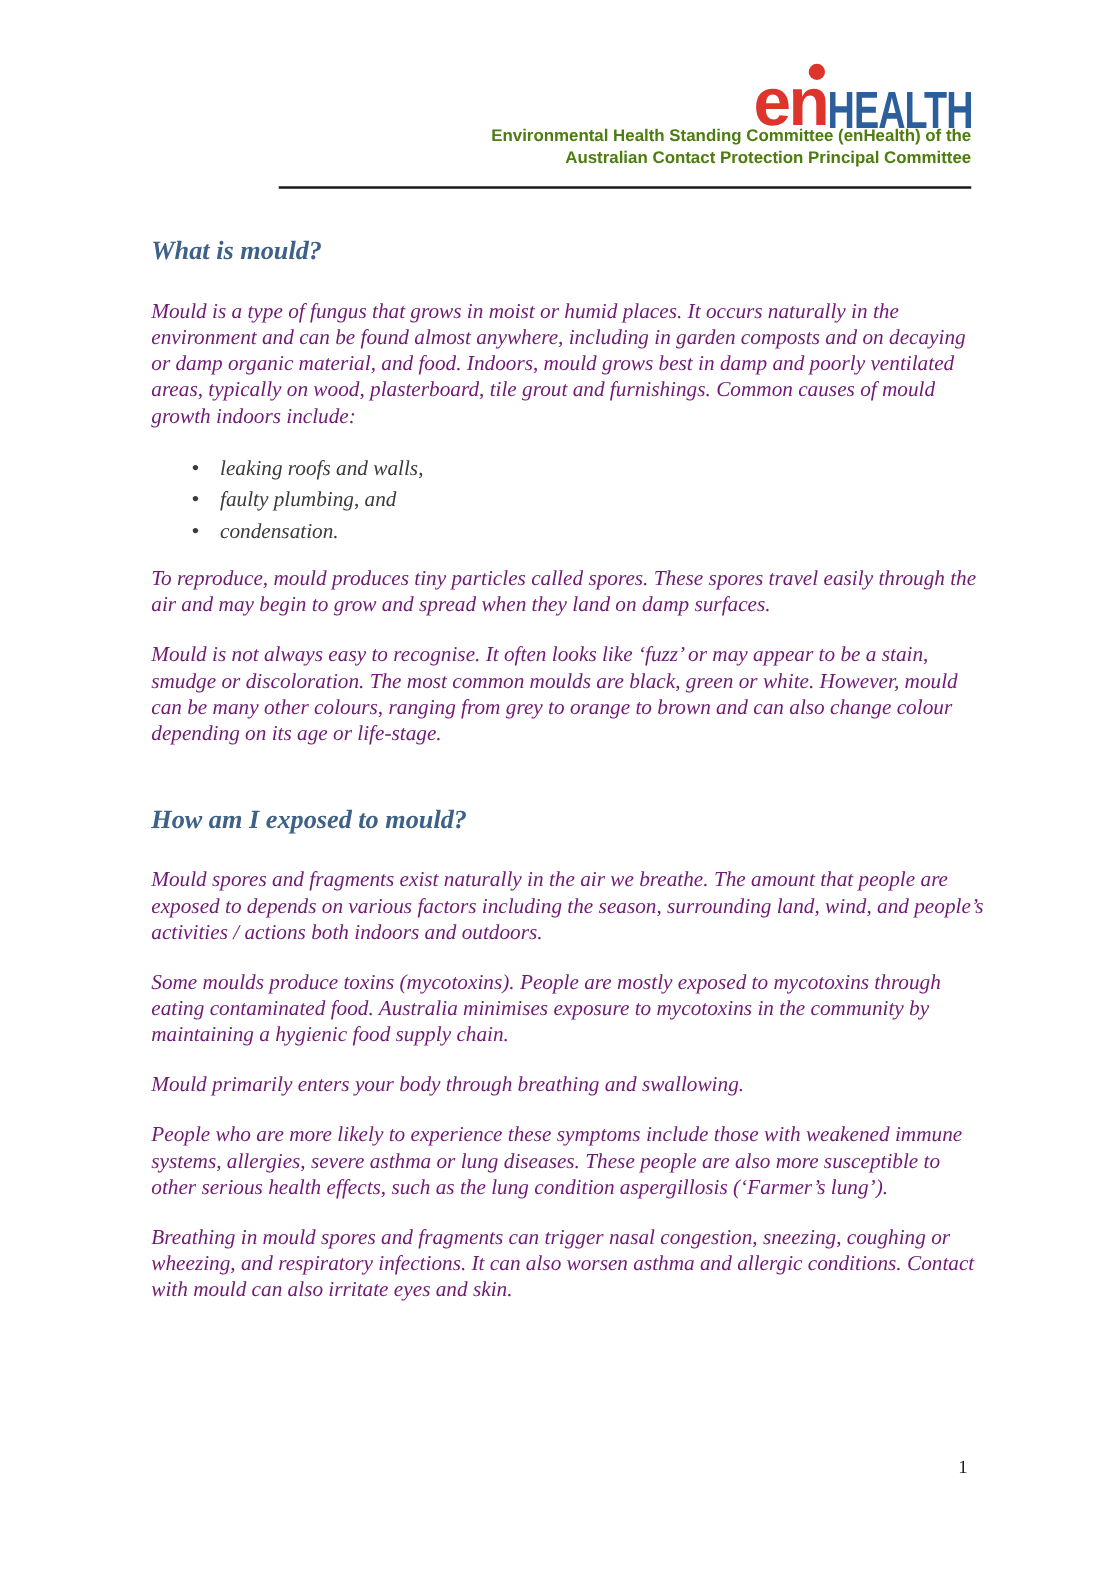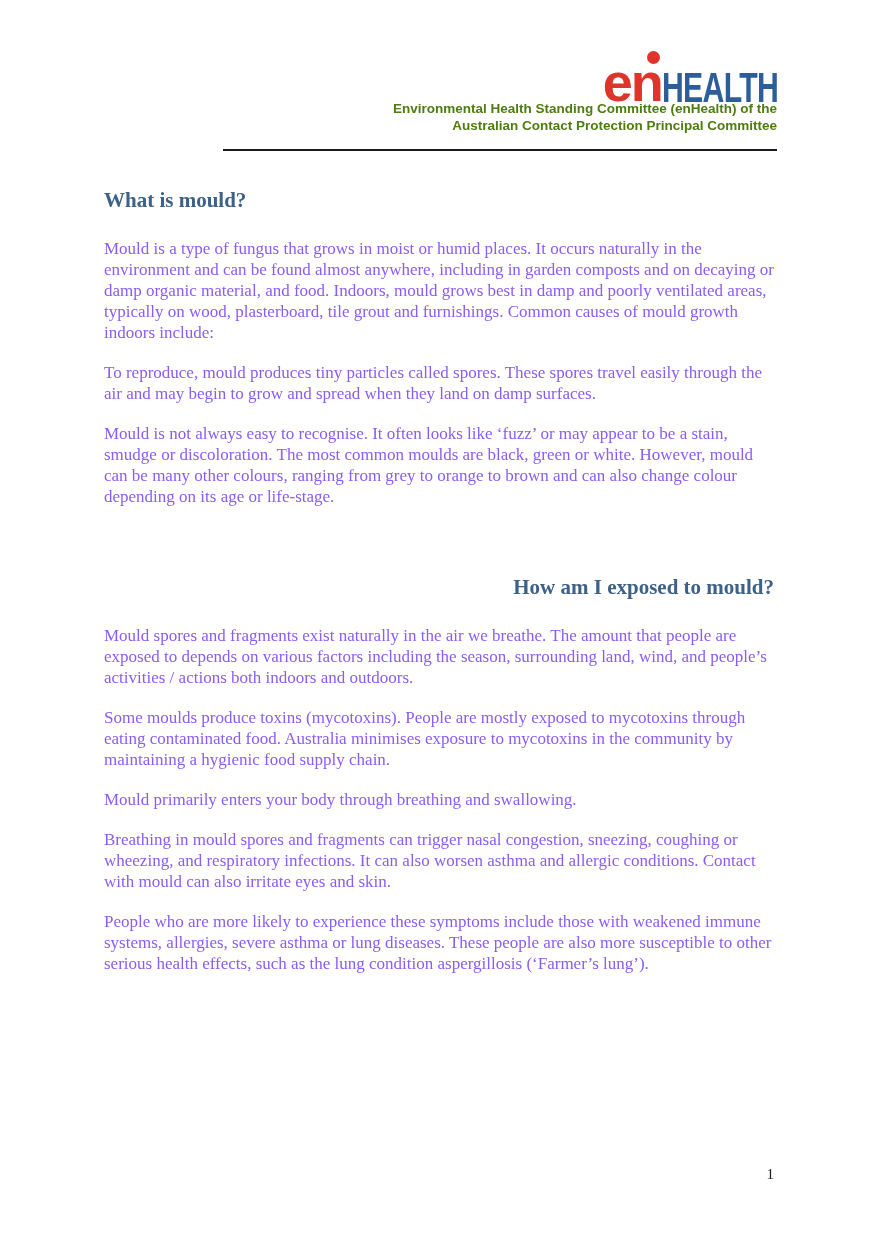--- a/index.html
+++ b/index.html
@@ -68,37 +68,38 @@
     margin-top: 15px;
     margin-left: auto;
     width: 554px;
     border-top: 2px solid #1a1a1a;
   }
 
   
   .content {
     position: absolute;
     top: 188px;
-    left: 104px;
+    left: 121px;
     width: 670px;
+    font-style: italic;
   }
   .section-heading {
     margin: 0 0 26px 0;
     font-family: "Liberation Serif", serif;
     font-weight: bold;
     font-size: 21px;
     line-height: 24px;
     color: #3d6187;
   }
-  .section-heading.mt { margin-top: 68px; text-align: right; }
+  .section-heading.mt { margin-top: 46px; }
   .content p {
     margin: 0 0 19px 0;
     font-size: 17px;
     line-height: 21px;
-    color: #8b5cf6;
+    color: #701a75;
   }
   .bullet-list {
     list-style: none;
     margin: 0 0 15px 0;
     padding: 0;
   }
   .bullet-list li {
     position: relative;
     padding-left: 55px;
     font-size: 17px;
@@ -138,28 +139,33 @@
       <div>Environmental Health Standing Committee (enHealth) of the</div>
       <div>Australian Contact Protection Principal Committee</div>
     </div>
     <div class="rule"></div>
   </header>
 
   <main class="content">
 
     <h2 class="section-heading">What is mould?</h2>
     <p>Mould is a type of fungus that grows in moist or humid places. It occurs naturally in the environment and can be found almost anywhere, including in garden composts and on decaying or damp organic material, and food. Indoors, mould grows best in damp and poorly ventilated areas, typically on wood, plasterboard, tile grout and furnishings. Common causes of mould growth indoors include:</p>
+    <ul class="bullet-list">
+      <li>leaking roofs and walls,</li>
+      <li>faulty plumbing, and</li>
+      <li>condensation.</li>
+    </ul>
     <p>To reproduce, mould produces tiny particles called spores. These spores travel easily through the air and may begin to grow and spread when they land on damp surfaces.</p>
     <p>Mould is not always easy to recognise. It often looks like ‘fuzz’ or may appear to be a stain, smudge or discoloration. The most common moulds are black, green or white. However, mould can be many other colours, ranging from grey to orange to brown and can also change colour depending on its age or life-stage.</p>
 
     <h2 class="section-heading mt">How am I exposed to mould?</h2>
     <p>Mould spores and fragments exist naturally in the air we breathe. The amount that people are exposed to depends on various factors including the season, surrounding land, wind, and people’s activities / actions both indoors and outdoors.</p>
     <p>Some moulds produce toxins (mycotoxins). People are mostly exposed to mycotoxins through eating contaminated food. Australia minimises exposure to mycotoxins in the community by maintaining a hygienic food supply chain.</p>
     <p>Mould primarily enters your body through breathing and swallowing.</p>
 
+    <p>People who are more likely to experience these symptoms include those with weakened immune systems, allergies, severe asthma or lung diseases. These people are also more susceptible to other serious health effects, such as the lung condition aspergillosis (‘Farmer’s lung’).</p>
     <p>Breathing in mould spores and fragments can trigger nasal congestion, sneezing, coughing or wheezing, and respiratory infections. It can also worsen asthma and allergic conditions. Contact with mould can also irritate eyes and skin.</p>
-    <p>People who are more likely to experience these symptoms include those with weakened immune systems, allergies, severe asthma or lung diseases. These people are also more susceptible to other serious health effects, such as the lung condition aspergillosis (‘Farmer’s lung’).</p>
 
   </main>
 
   <div class="page-number">1</div>
 
 </div>
 
 </body></html>

